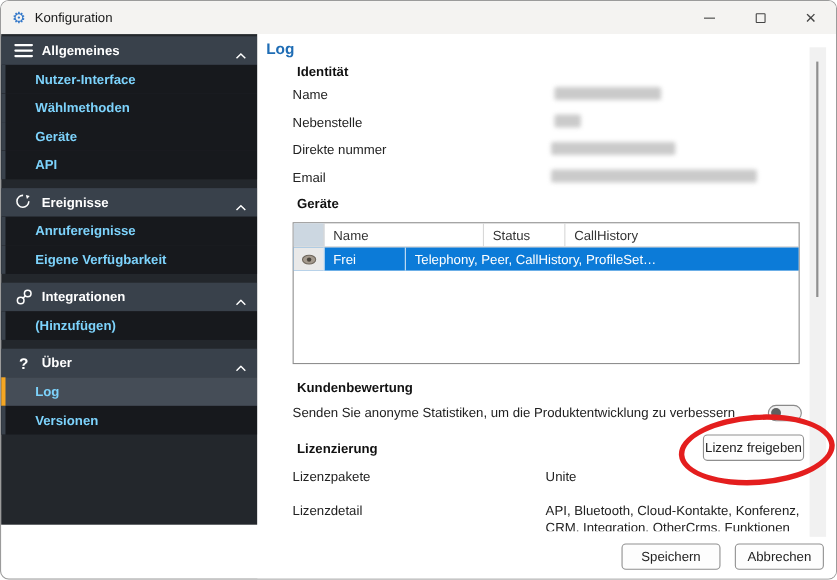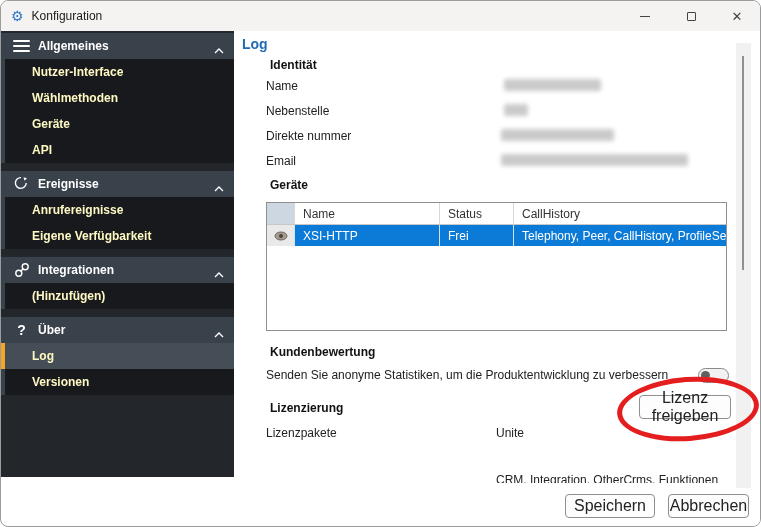--- a/index.html
+++ b/index.html
@@ -27,21 +27,21 @@
     background:#23272c; padding-top:2px; overflow:hidden;
   }
   .sb-group { margin-bottom:8px; }
   .sb-header {
     height:26px; background:#39414b; color:#fff; font-weight:bold;
     display:flex; align-items:center; position:relative; cursor:pointer;
   }
   .sb-header .hicon { width:33px; display:flex; justify-content:center; align-items:center; margin-left:4px; }
   .sb-header .chev { position:absolute; right:10px; top:10px; }
   .sb-item {
-    height:26px; background:#17191d; color:#fef9c3; font-weight:bold;
+    height:26px; background:#17191d; color:#7dd3fc; font-weight:bold;
     display:flex; align-items:center; padding-left:31px; position:relative; cursor:pointer;
   }
   .sb-item::before {
     content:""; position:absolute; left:0; top:0; width:4px; height:100%;
     background:#39414b;
   }
   .sb-item.selected { background:#454d57; }
   .sb-item.selected::before { background:#f5a623; }
   .hamburger { display:flex; flex-direction:column; gap:3px; width:17px; }
   .hamburger div { height:2px; background:#fff; border-radius:1px; }
@@ -62,21 +62,21 @@
   .c0 { width:28px; padding-left:0 !important; justify-content:center; flex:none; }
   .c1 { width:145px; flex:none; }
   .c2 { width:74px; flex:none; }
   .c3 { flex:1; border-right:none !important; }
   .t-head .c0 { background:#ccd7e1; }
   .t-row .c0 { background:#e9e9e9; }
   
   .toggle { position:absolute; left:464px; top:337px; width:31px; height:15px; border:1px solid #8a8a8a; border-radius:8px; background:#f2f2f2; cursor:pointer; }
   .toggle .knob { position:absolute; left:2px; top:2px; width:9px; height:9px; border-radius:50%; background:#5f5f5f; }
   
-  .btn { position:absolute; border:1px solid #8f8f8f; border-radius:4px; background:#fdfdfd; color:#222; font-size:16px; font-family:"Liberation Sans", sans-serif; display:flex; align-items:center; justify-content:center; cursor:pointer; }
+  .btn { position:absolute; border:1px solid #8f8f8f; border-radius:4px; background:#fdfdfd; color:#222; font-size:12px; font-family:"Liberation Sans", sans-serif; display:flex; align-items:center; justify-content:center; cursor:pointer; }
   .btn-license { left:405px; top:364px; width:92px; height:24px; }
   .btn-save { left:331px; top:463px; width:90px; height:24px; }
   .btn-cancel { left:434px; top:463px; width:81px; height:24px; }
   
   .scroll-track { position:absolute; left:502px; top:12px; width:15px; height:445px; background:#f1f1f1; }
   .scroll-thumb { position:absolute; left:6px; top:13px; width:2px; height:214px; background:#8f8f8f; cursor:pointer; }
   
   .annotation {
     position:absolute; left:616px; top:376px; width:142px; height:64px;
     border:5px solid #e41e1e; border-radius:50%;
@@ -232,40 +232,43 @@
           <div class="cell c2">Status</div>
           <div class="cell c3">CallHistory</div>
         </div>
         <div class="t-row">
           <div class="cell c0">
             <svg width="14" height="10" viewBox="0 0 14 10">
               <ellipse cx="7" cy="5" rx="6" ry="4" fill="#a49a8e" stroke="#6e665c" stroke-width="1"></ellipse>
               <circle cx="7" cy="5" r="2" fill="#4a443c"></circle>
             </svg>
           </div>
-          <div class="cell c1">XSI-HTTP</div>
           <div class="cell c2">Frei</div>
           <div class="cell c3">Telephony, Peer, CallHistory, ProfileSet…</div>
         </div>
       </div>
 
       <div class="sec-heading" style="top:314px">Kundenbewertung</div>
       <div class="row" style="top:337px">
         <span>Senden Sie anonyme Statistiken, um die Produktentwicklung zu verbessern</span>
       </div>
       <div class="toggle">
         <span class="knob"></span>
       </div>
 
       <div class="sec-heading" style="top:370px">Lizenzierung</div>
       <button class="btn btn-license">Lizenz freigeben</button>
       <div class="row" style="top:395px">
         <span>Lizenzpakete</span>
         <span class="val">Unite</span>
       </div>
+      <div class="row" style="top:426px">
+        <span>Lizenzdetail</span>
+        <span class="val">API, Bluetooth, Cloud-Kontakte, Konferenz,</span>
+      </div>
       <div class="det2" style="top:442px">CRM, Integration, OtherCrms, Funktionen</div>
 
     </div>
 
     <div class="scroll-track">
       <div class="scroll-thumb"></div>
     </div>
 
     <button class="btn btn-save">Speichern</button>
     <button class="btn btn-cancel">Abbrechen</button>

